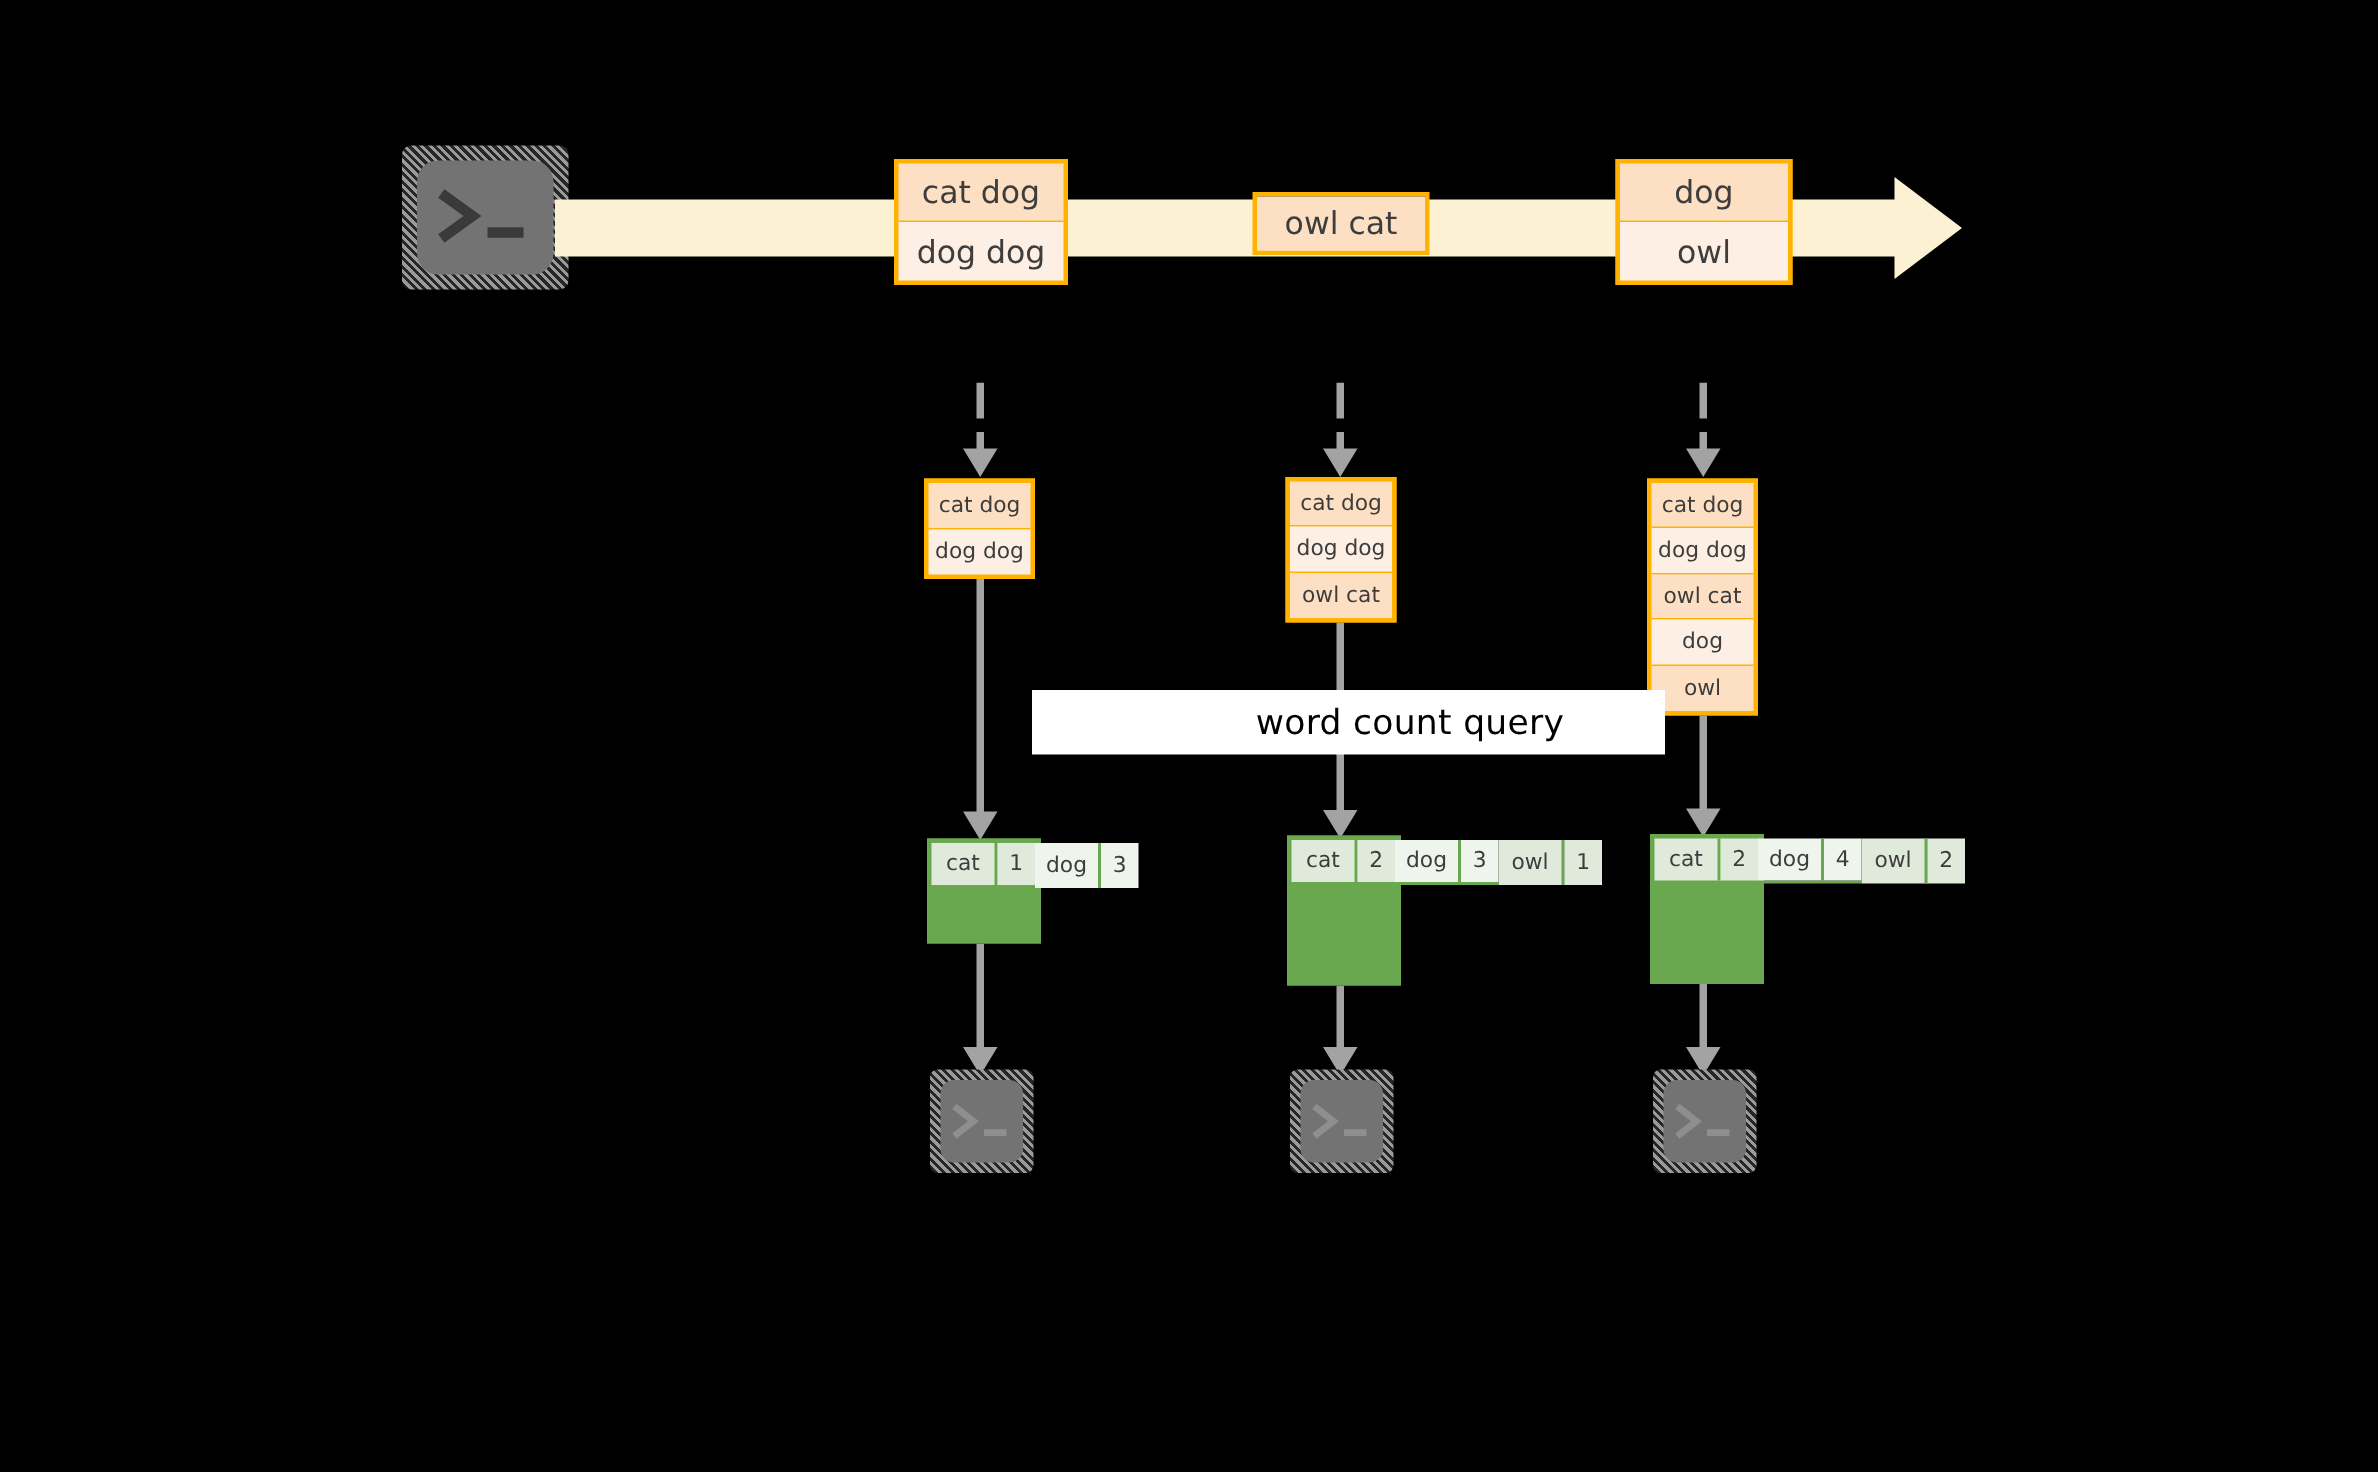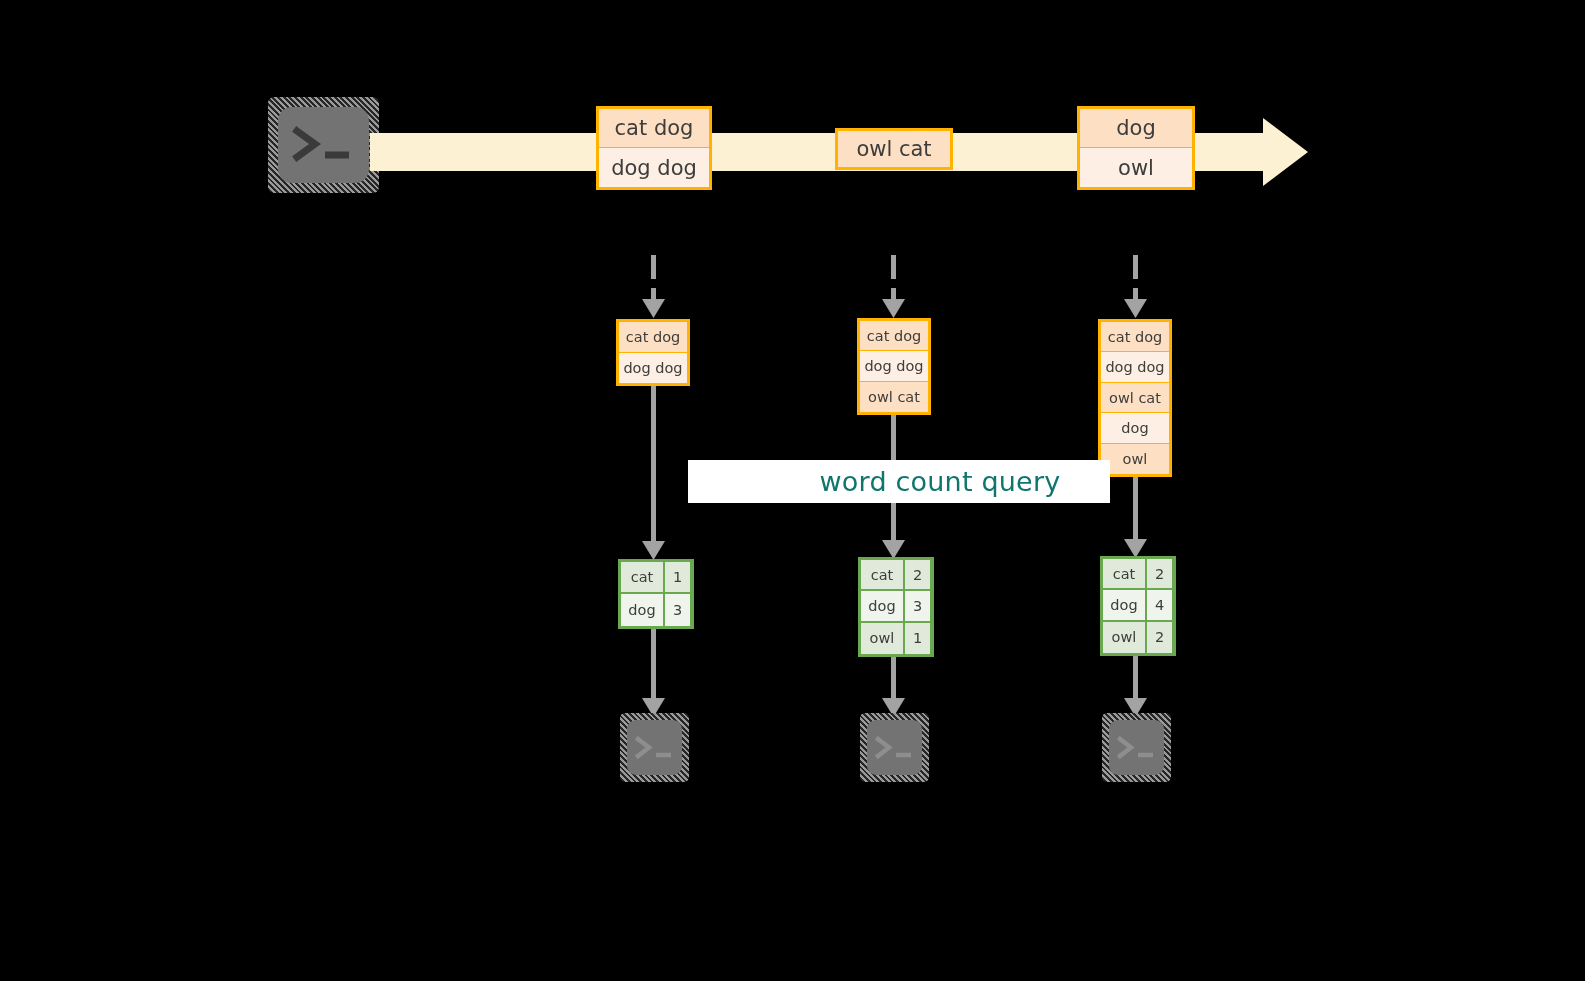--- a/index.html
+++ b/index.html
@@ -51,21 +51,21 @@
   .obox .row.light { background:#fdefe3; }
 
   .obox.big  .row { font-size:21px; height:36px; }
   .obox.mini .row { font-size:14.5px; height:30.5px; }
 
   
   .gbox {
     position:absolute;
     border:3px solid #6aa84f;
     background:#6aa84f;
-    display:flex; flex-direction:column;
+    display:flex; flex-direction:row;
     z-index:5;
   }
   .gbox .grow {
     display:flex; flex:1 1 auto; height:30px;
     border-bottom:2px solid #6aa84f;
   }
   .gbox .grow:last-child { border-bottom:none; }
   .gbox .k, .gbox .v {
     display:flex; align-items:center; justify-content:center;
     font-size:14.5px; color:#3d3d3d; white-space:nowrap;
@@ -80,21 +80,21 @@
   .conn svg { display:block; }
 
   
   .banner {
     position:absolute;
     background:#ffffff;
     display:flex; align-items:center; justify-content:center;
     z-index:8;
   }
   .banner span {
-    font-size:27px; color:#0f766e; letter-spacing:.2px; white-space:nowrap;
+    font-size:23px; color:#000000; letter-spacing:.2px; white-space:nowrap;
     padding-left:82px;
   }
 </style>
 </head>
 <body>
 
 <div id="stage">
 
   <div class="term" style="left:268px; top:97px; width:111px; height:96px; border-radius:6px;">
     <div class="inner"></div>

